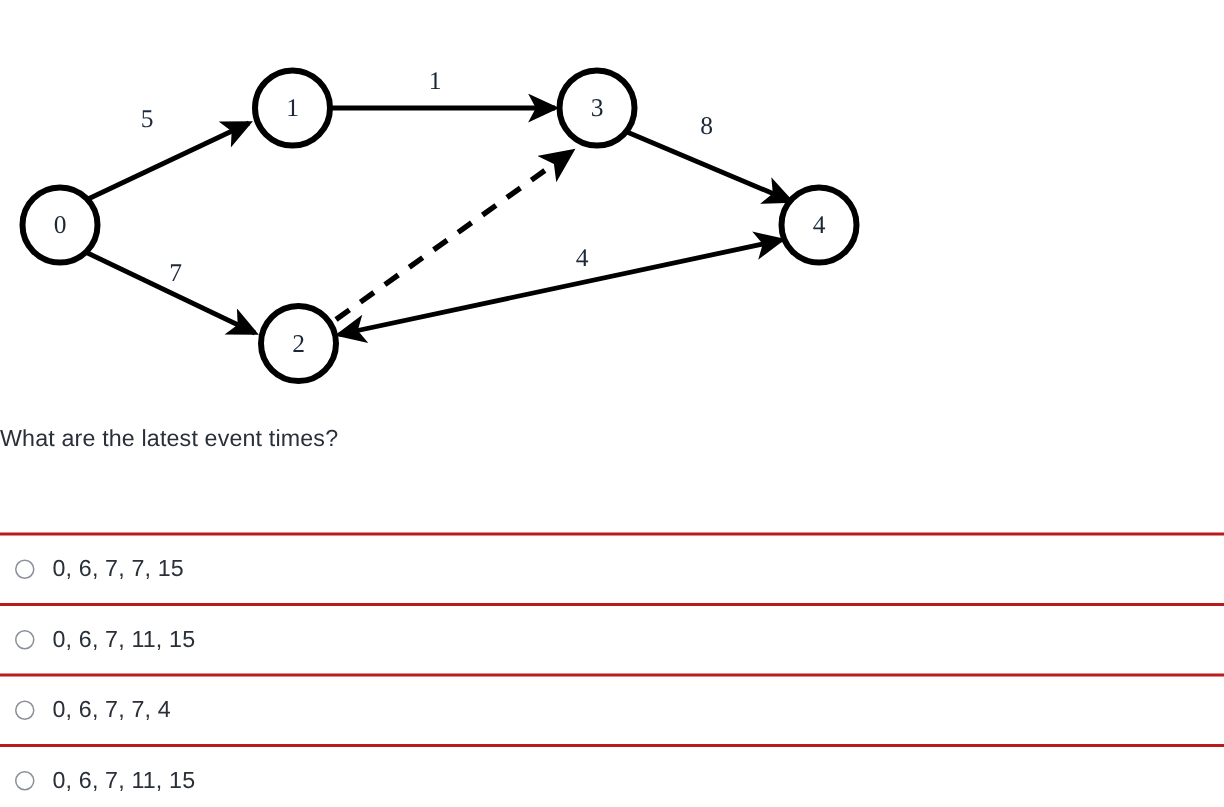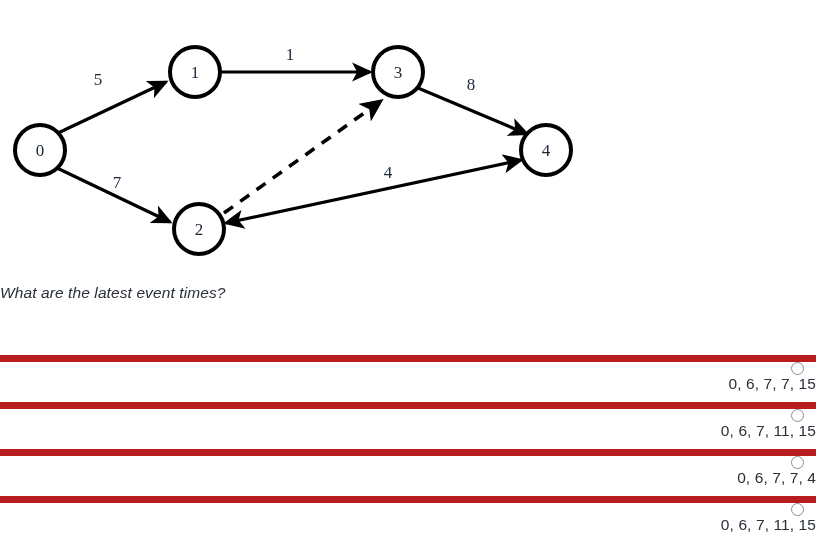--- a/index.html
+++ b/index.html
@@ -58,39 +58,37 @@
 
   
   #question-text {
     position: absolute;
     left: 0;
     top: 282px;
     font-size: 15.5px;
     line-height: 22px;
     color: #2a3039;
     letter-spacing: 0.1px;
-    font-style: italic;
   }
 
   
   #options-list {
     position: absolute;
     left: 0;
     top: 355px;
     width: 816px;
   }
   .option-row {
     position: relative;
     height: 47px;
-    border-top: 7px solid #b91c1c;
+    border-top: 2px solid #b91c1c;
     display: flex;
-    align-items: flex-end;
+    align-items: center;
     box-sizing: border-box;
     cursor: pointer;
-    flex-direction: column;
   }
   .option-radio {
     width: 13px;
     height: 13px;
     border: 1px solid #8a9099;
     border-radius: 50%;
     background: #ffffff;
     margin-left: 10px;
     margin-right: 12px;
     flex: 0 0 auto;

